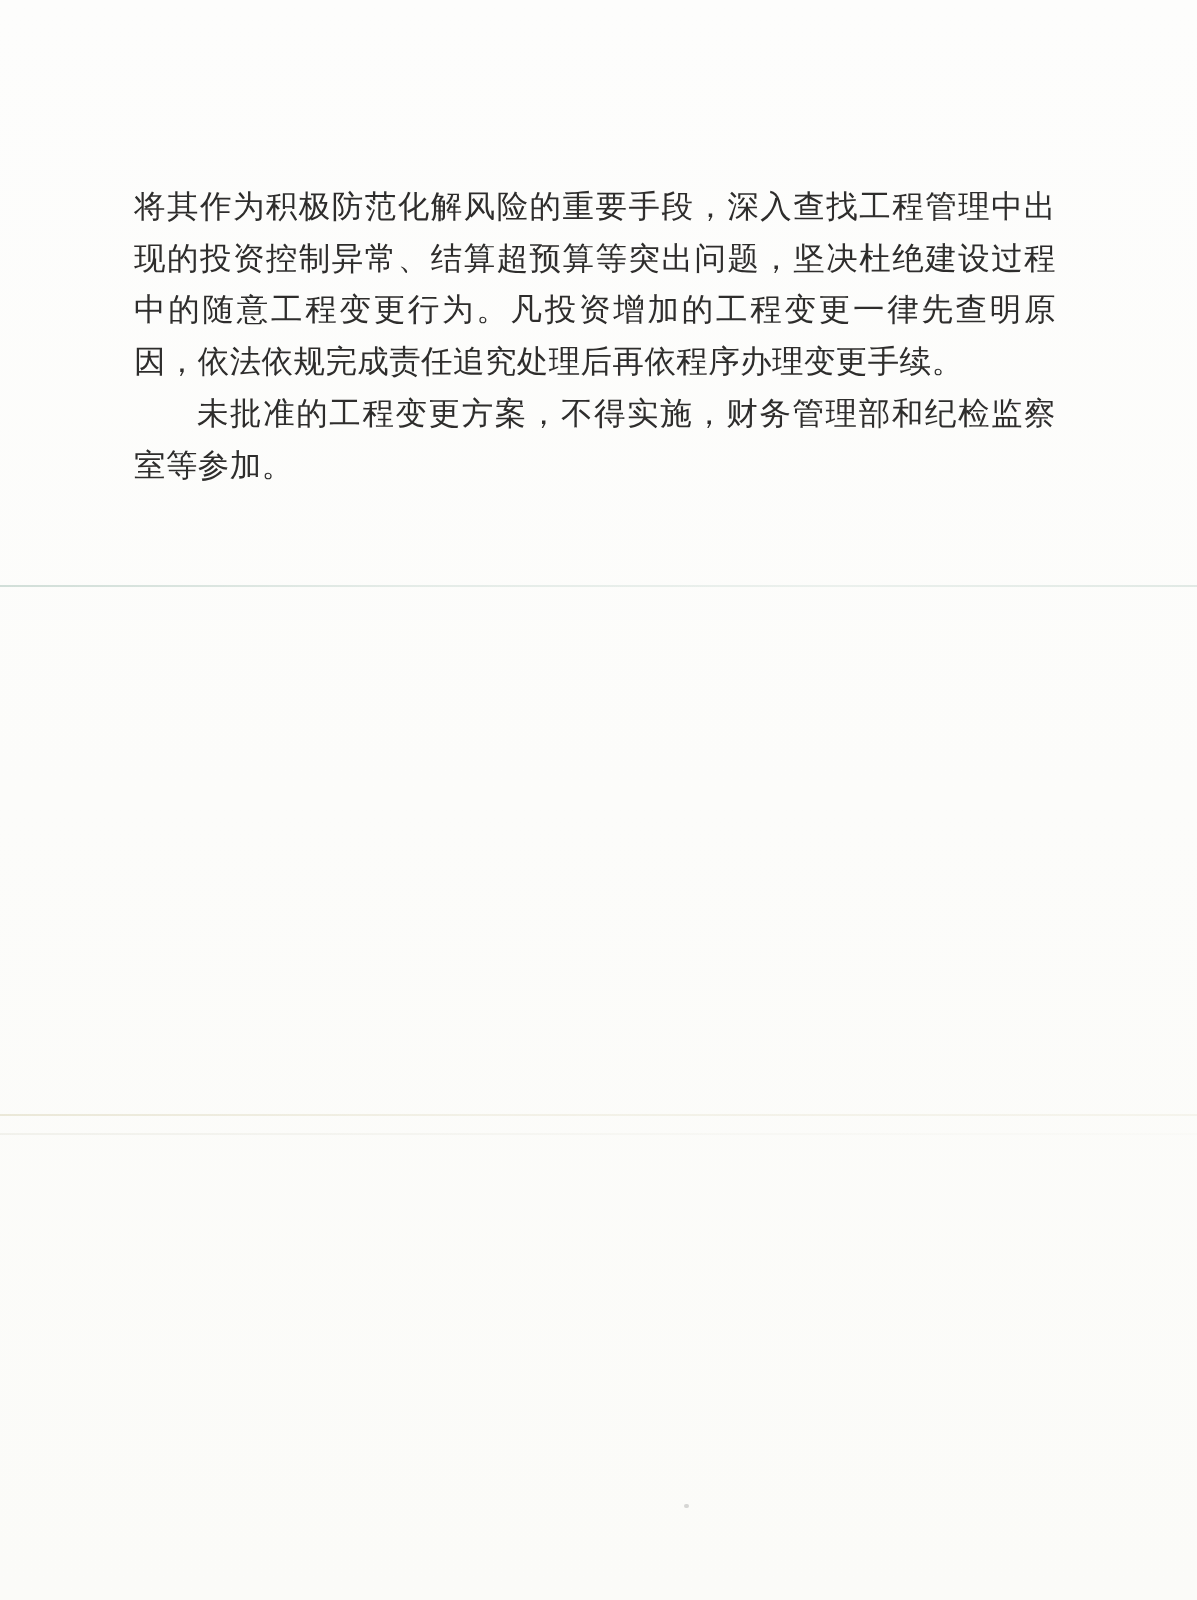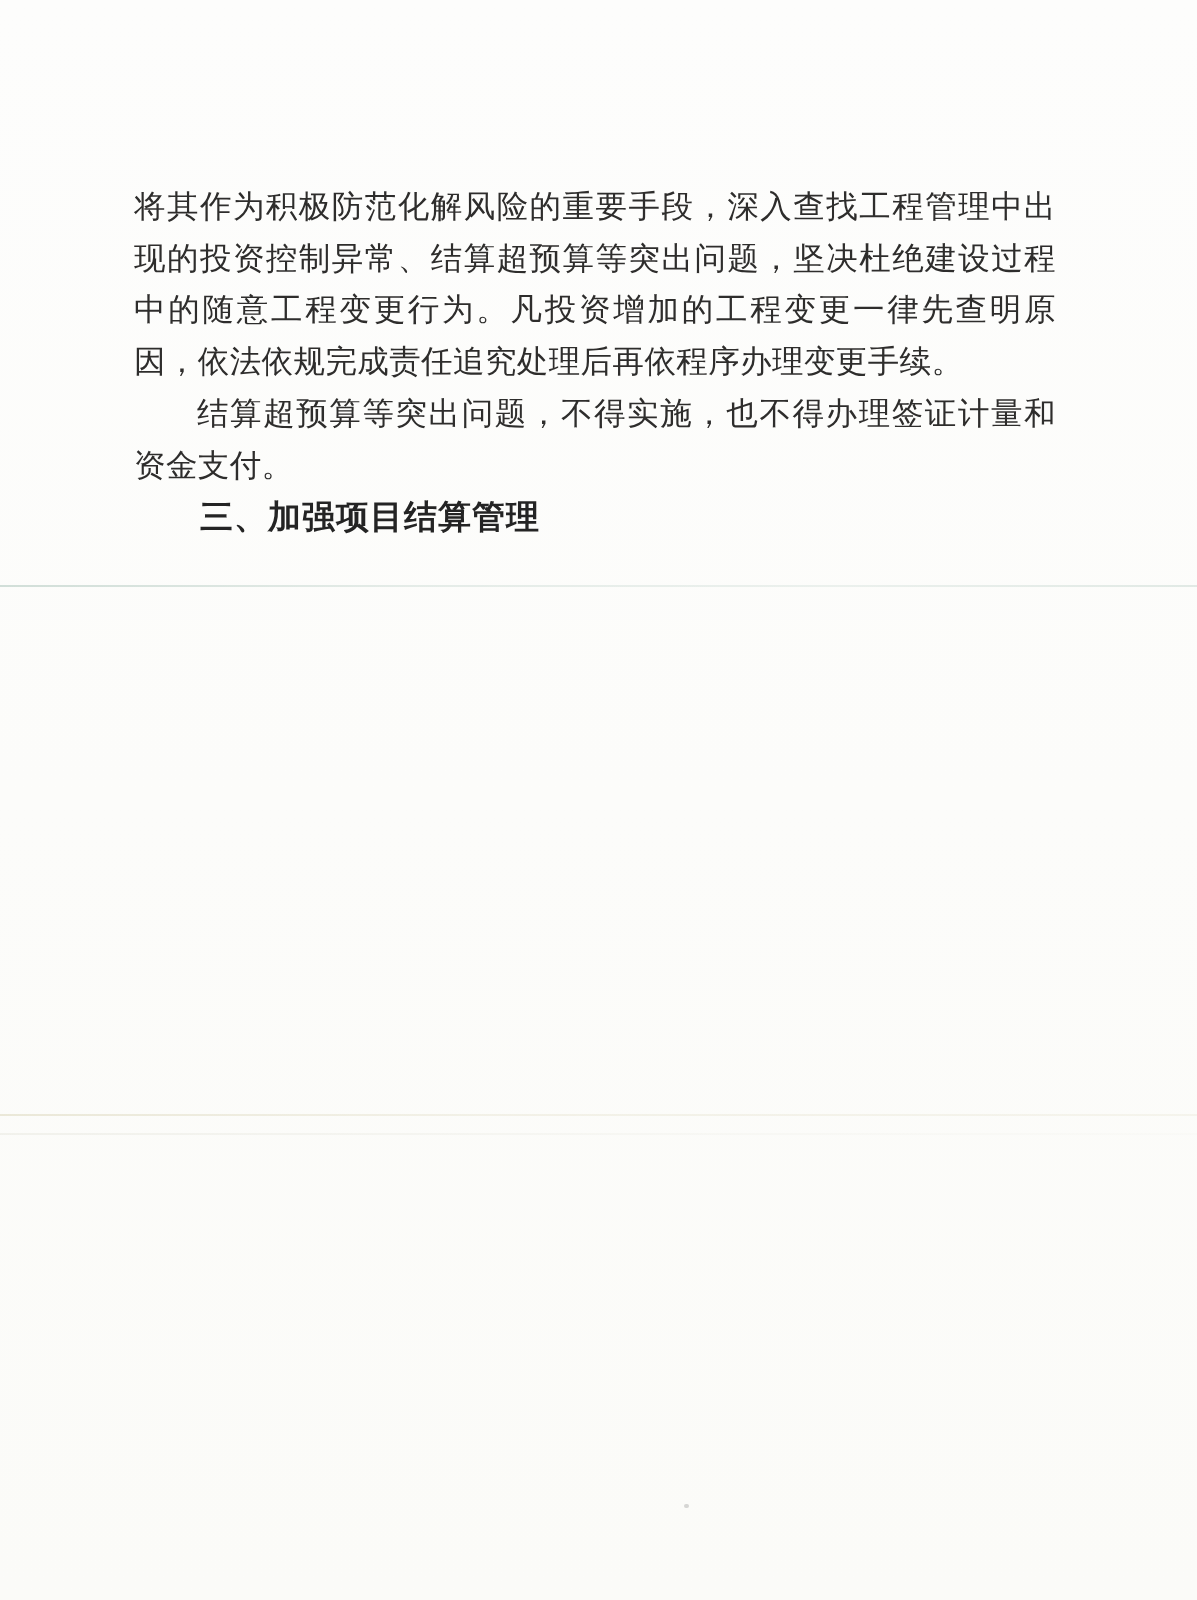--- a/index.html
+++ b/index.html
@@ -95,17 +95,16 @@
 
 <div class="page">
 
   <div class="scan-line scan-line-1"></div>
   <div class="scan-line scan-line-2"></div>
   <div class="scan-line scan-line-3"></div>
   <div class="scan-speck"></div>
 
   <div class="text-block">
     <p class="para no-indent">将其作为积极防范化解风险的重要手段，深入查找工程管理中出现的投资控制异常、结算超预算等突出问题，坚决杜绝建设过程中的随意工程变更行为。凡投资增加的工程变更一律先查明原因，依法依规完成责任追究处理后再依程序办理变更手续。</p>
-    <p class="para">结算超预算等突出问题，不得实施，也不得办理签证计量和资金支付。</p>
-    <h3 class="heading">三、加强项目结算管理</h3>
+    <p class="para">未批准的工程变更方案，不得实施，财务管理部和纪检监察室等参加。</p>
   </div>
 
 </div>
 
 </body></html>

